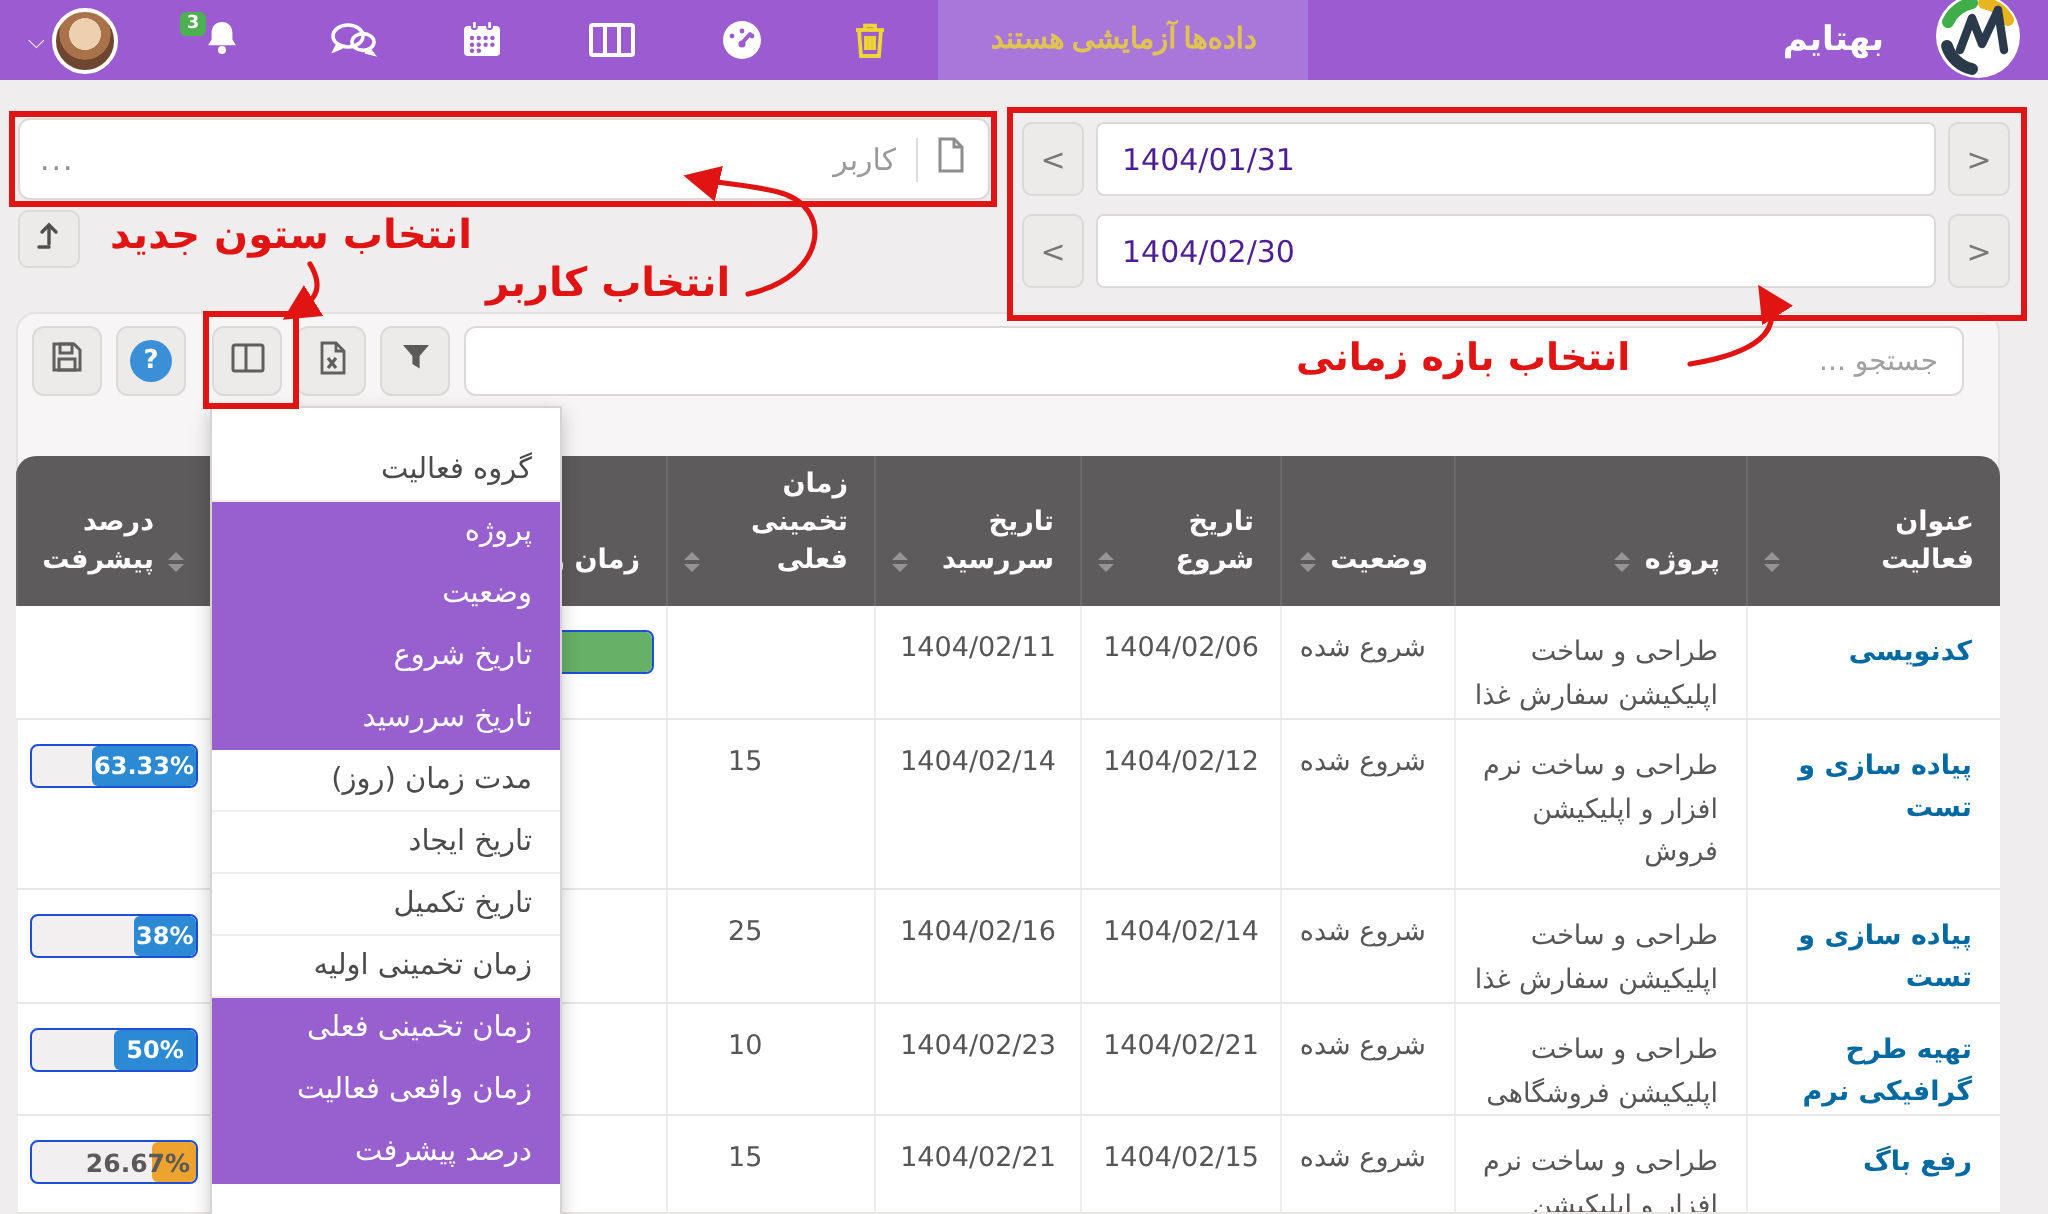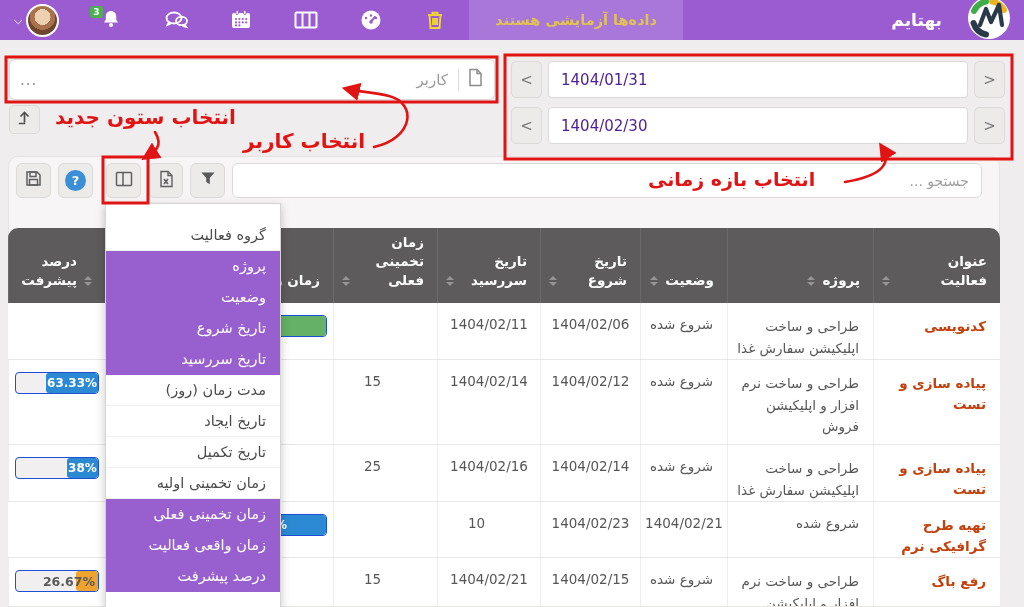--- a/index.html
+++ b/index.html
@@ -10,21 +10,21 @@
   .appbar { position:absolute; left:0; top:0; width:1024px; height:40px; background:#9a5cd0;
             display:flex; align-items:center; z-index:3; }
   .appbar .chev { color:#fff; font-size:11px; margin:0 4px 0 14px; opacity:.9; }
   .avatar { width:33px; height:33px; border-radius:50%; border:2px solid #fff;
             background: radial-gradient(circle at 50% 38%, #ecd0b0 0 34%, #a9724a 35% 55%, #6e4630 56% 100%); }
   .hicon { position:relative; margin-left:40px; display:flex; align-items:center; }
   .hicon svg { display:block; }
   .badge { position:absolute; left:-9px; top:-2px; background:#4caf50; color:#fff; font-size:9px;
            font-weight:bold; border-radius:3px; padding:1px 3px; line-height:10px; }
   .warnband { height:40px; margin-left:22px; padding:0 26px; background:#a877d9;
-              display:flex; align-items:center; }
+              display:flex; align-items:center;font-family:Liberation Serif, serif; }
   .warntext { color:#e0c352; font-size:14.5px; font-weight:bold; }
   .brandwrap { position:absolute; right:12px; top:0; height:40px; display:flex; align-items:center; gap:24px; }
   .brandname { color:#fff; font-size:17px; font-weight:bold; }
 
   
   .userbox { position:absolute; left:9px; top:59px; width:486px; height:41px; background:#fff;
              border:1px solid #dcd9d9; border-radius:6px; display:flex; flex-direction:row-reverse;
              align-items:center; padding:0 10px; z-index:2; }
   .userbox .docicon { color:#8f8d8d; margin-left:8px; }
   .userbox .vdiv { width:1px; height:22px; background:#ddd; margin-left:10px; }
@@ -63,21 +63,21 @@
   .thead { display:grid; height:75px; background:#5d5b5b; border-radius:10px 10px 0 0; overflow:hidden; }
   .hc { display:flex; align-items:flex-end; justify-content:flex-start; gap:7px; padding:0 13px 13px 8px;
         color:#fff; font-weight:bold; font-size:13.5px; line-height:1.4; border-left:1px solid #6b6969; text-align:right; }
   .hc.nowrap span.lbl { white-space:nowrap; }
   .sort { display:inline-flex; flex-direction:column; gap:2px; margin-bottom:4px; }
   .sort i { width:0; height:0; border-left:4px solid transparent; border-right:4px solid transparent; }
   .sort .up { border-bottom:4px solid #969494; }
   .sort .dn { border-top:4px solid #969494; }
   .trow { display:grid; background:#fff; border-bottom:1px solid #e9e6e6; overflow:hidden; }
   .td { border-left:1px solid #efeded; font-size:13.5px; }
-  .c-title   { font-weight:bold; color:#c2410c; text-align:right; padding:13px 14px 0 6px; line-height:1.55; }
+  .c-title   { font-weight:bold; color:#0369a1; text-align:right; padding:13px 14px 0 6px; line-height:1.55; }
   .c-project { color:#565656; text-align:right; padding:13px 14px 0 6px; line-height:1.6; }
   .c-status  { color:#565656; text-align:right; padding:13px 14px 0 4px; }
   .c-date    { color:#565656; text-align:center; padding:13px 4px 0; direction:ltr; }
   .c-num     { color:#565656; text-align:left; padding:13px 0 0 30px; direction:ltr; }
   .c-prog    { padding:12px 6px 0 6px; }
   .ptrack { position:relative; height:22px; background:#f1efef; border:1px solid #1d4ed8; border-radius:4px;
             overflow:hidden; direction:ltr; }
   .pfill { position:absolute; right:0; top:0; height:100%; border-radius:3px; display:flex;
            align-items:center; justify-content:center; }
   .pfill span { color:#fff; font-weight:bold; font-size:12px; white-space:nowrap; }
@@ -385,20 +385,21 @@
           <div class="td c-prog">
             <div class="ptrack">
               <div class="pfill" style="width: 38%; background: rgb(43, 138, 211);">
                 <span>38%</span>
               </div>
             </div>
           </div>
         </div>
         <div class="trow" style="grid-template-columns: 127px 146px 87px 100px 103px 104px 228px 97px; height: 56px;">
           <div class="td c-title">تهیه طرح گرافیکی نرم افزار</div>
+          <div class="td c-project">طراحی و ساخت اپلیکیشن فروشگاهی</div>
           <div class="td c-status">شروع شده</div>
           <div class="td c-date">1404/02/21</div>
           <div class="td c-date">1404/02/23</div>
           <div class="td c-num">10</div>
           <div class="td c-date"></div>
           <div class="td c-prog">
             <div class="ptrack">
               <div class="pfill" style="width: 50%; background: rgb(43, 138, 211);">
                 <span>50%</span>
               </div>

